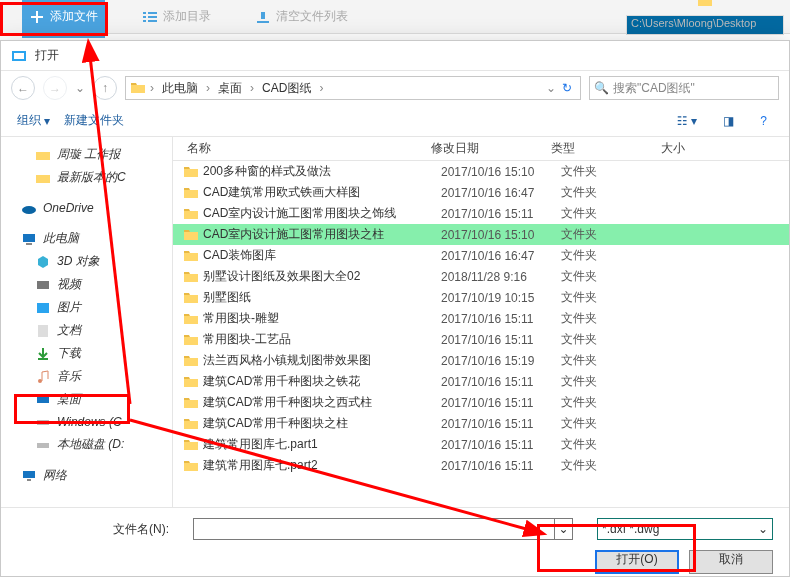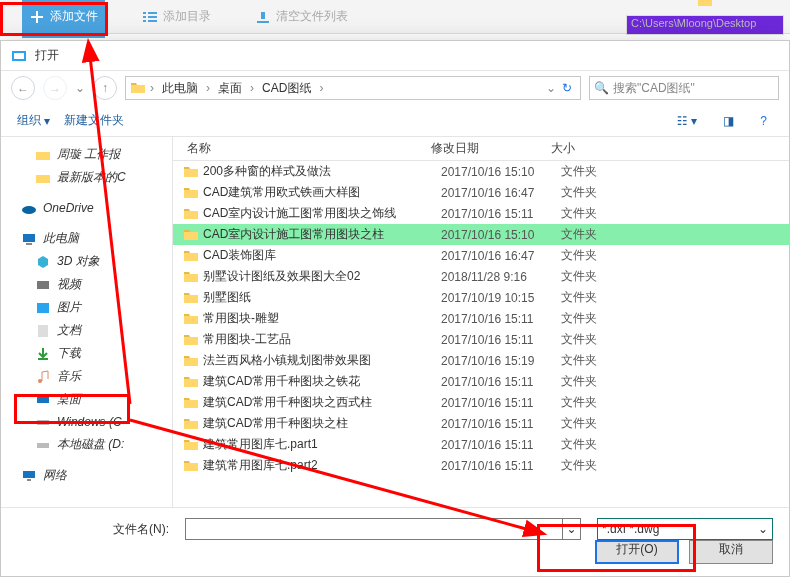--- a/index.html
+++ b/index.html
@@ -6,21 +6,21 @@
   body { width:790px; height:577px; background:#fff; position:relative; overflow:hidden; font-size:12px; color:#333; }
 
   
   .app-bar { height:34px; background:#f4f4f4; border-bottom:1px solid #ddd; display:flex; align-items:center; padding:0 6px; gap:14px; }
   .app-btn { display:flex; align-items:center; gap:5px; padding:13px 7px; cursor:pointer; font-size:12px;margin-left:16px; }
   .app-btn.active { background:#4aa3df; color:#fff; }
   .app-btn.muted { color:#aaa; }
   .plus-icon { width:16px; height:16px; display:block; }
   .list-icon, .empty-icon { width:16px; height:16px; display:block; }
   .app-output { margin-left:auto; display:flex; align-items:center; gap:6px;flex-direction:column; }
-  .app-output .dirfield { width:158px; height:20px; border:1px solid #ddd; background:#6d28d9; color:#bbb; padding:1px 4px; font-size:11px; }
+  .app-output .dirfield { width:158px; height:20px; border:1px solid #ddd; background:#0369a1; color:#bbb; padding:1px 4px; font-size:11px; }
   .browse-btn { padding:2px 8px; background:#eee; border:1px solid #ccc; cursor:pointer;margin-left:24px; }
 
   
   .dlg { position:absolute; left:0; top:40px; width:790px; height:537px; background:#fff; border:1px solid #c9c9c9; box-shadow:0 4px 24px rgba(0,0,0,.2); }
   .dlg-title { height:30px; display:flex; align-items:center; gap:8px; padding:0 10px; border-bottom:1px solid #e5e5e5; }
   .dlg-title .ico { width:16px; height:16px; }
   .dlg-title .t { font-size:12px; }
 
   .dlg-addr { height:34px; display:flex; align-items:center; padding:0 10px; gap:8px; }
   .nav-arrow { width:24px; height:24px; border-radius:50%; border:1px solid #d0d7de; display:flex; align-items:center; justify-content:center; color:#888; cursor:pointer; }
@@ -51,21 +51,21 @@
   .col-type { width:110px; }
   .col-size { width:80px;font-family:Liberation Serif, serif; }
   .frow { display:flex; height:21px; align-items:center; font-size:12px; cursor:pointer; }
   .frow.sel { background:#86efac; }
   .frow .cico { width:16px; height:16px; margin-left:10px; margin-right:4px; }
   .frow .fname { width:238px; white-space:nowrap; overflow:hidden; }
   .frow .fdate { width:120px; color:#555; }
   .frow .ftype { width:110px; color:#555; }
 
   .dlg-foot { border-top:1px solid #e5e5e5; padding:10px 16px 16px 112px; }
-  .foot-row { display:flex; align-items:center; gap:16px; }
+  .foot-row { display:flex; align-items:center; gap:24px; margin-bottom:10px; }
   .fname-input { flex:1; height:22px; border:1px solid #7a7a7a; padding:0 4px; background:#fff; }
   .fname-input-btn { width:18px; height:22px; border:1px solid #7a7a7a; border-left:0; display:flex; align-items:center; justify-content:center; cursor:pointer; }
   .filter-field { width:176px; height:22px; border:1px solid #0f766e; padding:0 4px; display:flex; align-items:center; justify-content:space-between; cursor:pointer; }
   .btn-row { display:flex; justify-content:flex-end; gap:10px; }
   .os-btn { min-width:84px; height:24px; border:1px solid #888; background:#e1e1e1; display:flex; align-items:flex-start; justify-content:center; cursor:pointer; }
   .os-btn.default { border-color:#1a73e8; box-shadow:inset 0 0 0 1px #1a73e8; }
 
   
   .anno { position:absolute; pointer-events:none; }
   .rbox { border:3px solid #ff0000; }
@@ -254,20 +254,21 @@
             <rect x="6" y="11" width="4" height="2" fill="#888"></rect>
           </svg>
           <span>网络</span>
         </div>
     </div>
 
     <div class="flist">
       <div class="fhead">
         <div class="col-name">名称</div>
         <div class="col-date">修改日期</div>
+        <div class="col-type">类型</div>
         <div class="col-size">大小</div>
       </div>
       <div id="rows">
           <div class="frow">
             <svg class="cico" viewBox="0 0 16 16">
               <path class="folder-tab" d="M1 3h5l1 2H1z"></path>
               <path class="folder" d="M1 5h14v8H1z"></path>
             </svg>
             <div class="fname">200多种窗的样式及做法</div>
             <div class="fdate">2017/10/16 15:10</div>

